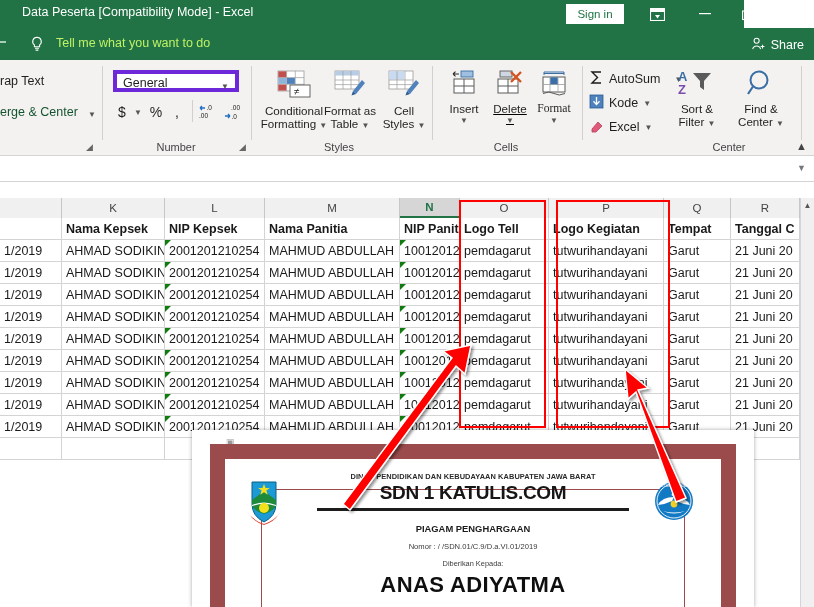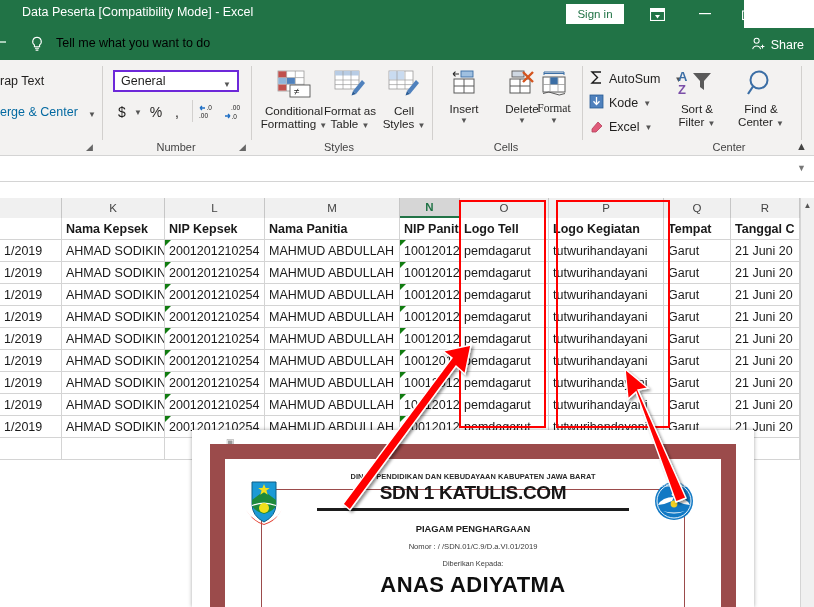--- a/index.html
+++ b/index.html
@@ -43,21 +43,21 @@
   }
   .tellme-dash {
     position: absolute; left: 0px; top: 13px; width: 6px; height: 2px;
     background: #a8cdb8;
   }
   .bulb-icon {
     position: absolute; left: 28px; top: 7px; width: 18px; height: 18px;
   }
   .tellme-text {
     position: absolute; left: 56px; top: 8px;
-    font-size: 12.5px; color: #000000; white-space: nowrap; cursor: pointer;
+    font-size: 12.5px; color: #bef264; white-space: nowrap; cursor: pointer;
   }
   .share-btn {
     position: absolute; right: 10px; top: 8px;
     font-size: 12.5px; color: #fff; cursor: pointer;
     display: flex; align-items: center; gap: 5px;
   }
 
   
   .ribbon {
     position: absolute; top: 60px; left: 0; width: 814px; height: 96px;
@@ -72,27 +72,27 @@
     text-align: center; font-size: 11px; color: #444; white-space: nowrap;
   }
   .launcher {
     position: absolute; bottom: 3px; width: 11px; height: 11px;
     font-size: 9px; color: #666; line-height: 11px; text-align: center;
     cursor: pointer;
   }
 
   
   .txt-wrap { position: absolute; left: 0px; top: 14px; font-size: 12.5px; color: #201f1e; white-space: nowrap; cursor: pointer; }
-  .txt-merge { position: absolute; left: 0px; top: 45px; font-size: 12.5px; color: #0369a1; white-space: nowrap; cursor: pointer; }
+  .txt-merge { position: absolute; left: 0px; top: 45px; font-size: 12.5px; color: #14532d; white-space: nowrap; cursor: pointer; }
   .merge-caret { position: absolute; left: 88px; top: 50px; font-size: 8px; color: #555; cursor: pointer; }
 
   
   .numfmt-box {
     position: absolute; left: 113px; top: 10px; width: 126px; height: 22px;
-    background: #fff; border: 2px solid #6d28d9; font-size: 12.5px;
+    background: #fff; border: 4px solid #6d28d9; font-size: 12.5px;
     color: #201f1e; padding: 2px 6px; cursor: pointer;
   }
   .numfmt-caret { position: absolute; right: 6px; top: 8px; font-size: 8px; color: #555; }
   .num-btn {
     position: absolute; top: 40px; height: 24px;
     display: flex; align-items: center; justify-content: center;
     font-size: 14px; color: #201f1e; cursor: pointer;
   }
   .numgrp-sep { position: absolute; left: 192px; top: 40px; width: 1px; height: 22px; background: #d2d0ce; }
 
@@ -395,21 +395,21 @@
           <svg width="32" height="28" viewBox="0 0 32 28">
             <rect x="6" y="10" width="20" height="14" fill="#fff" stroke="#5a5a5a" stroke-width="1"></rect>
             <path d="M16 10 V24 M6 17 H26" stroke="#5a5a5a" stroke-width="1"></path>
             <rect x="13" y="2" width="12" height="6" fill="#9fc0e0" stroke="#3b6ea5" stroke-width="0.9"></rect>
             <path d="M11 5 L5 5 M5 5 L7.5 2.6 M5 5 L7.5 7.4" stroke="#2a2a2a" stroke-width="1.1" fill="none"></path>
           </svg>
         </div>
         <div class="cap">Insert</div>
         <div class="dd">▼</div>
       </div>
-      <div class="cell-btn" style="left:58px;">
+      <div class="cell-btn" style="left:46px;text-decoration:underline;">
         <div class="glyph">
           <svg width="32" height="28" viewBox="0 0 32 28">
             <rect x="4" y="10" width="20" height="14" fill="#fff" stroke="#5a5a5a" stroke-width="1"></rect>
             <path d="M14 10 V24 M4 17 H24" stroke="#5a5a5a" stroke-width="1"></path>
             <rect x="6" y="2" width="12" height="6" fill="#cfd8e2" stroke="#5a5a5a" stroke-width="0.9"></rect>
             <path d="M17 3 L27 13 M27 3 L17 13" stroke="#d4541e" stroke-width="2.4" fill="none"></path>
           </svg>
         </div>
         <div class="cap">Delete</div>
         <div class="dd">▼</div>

